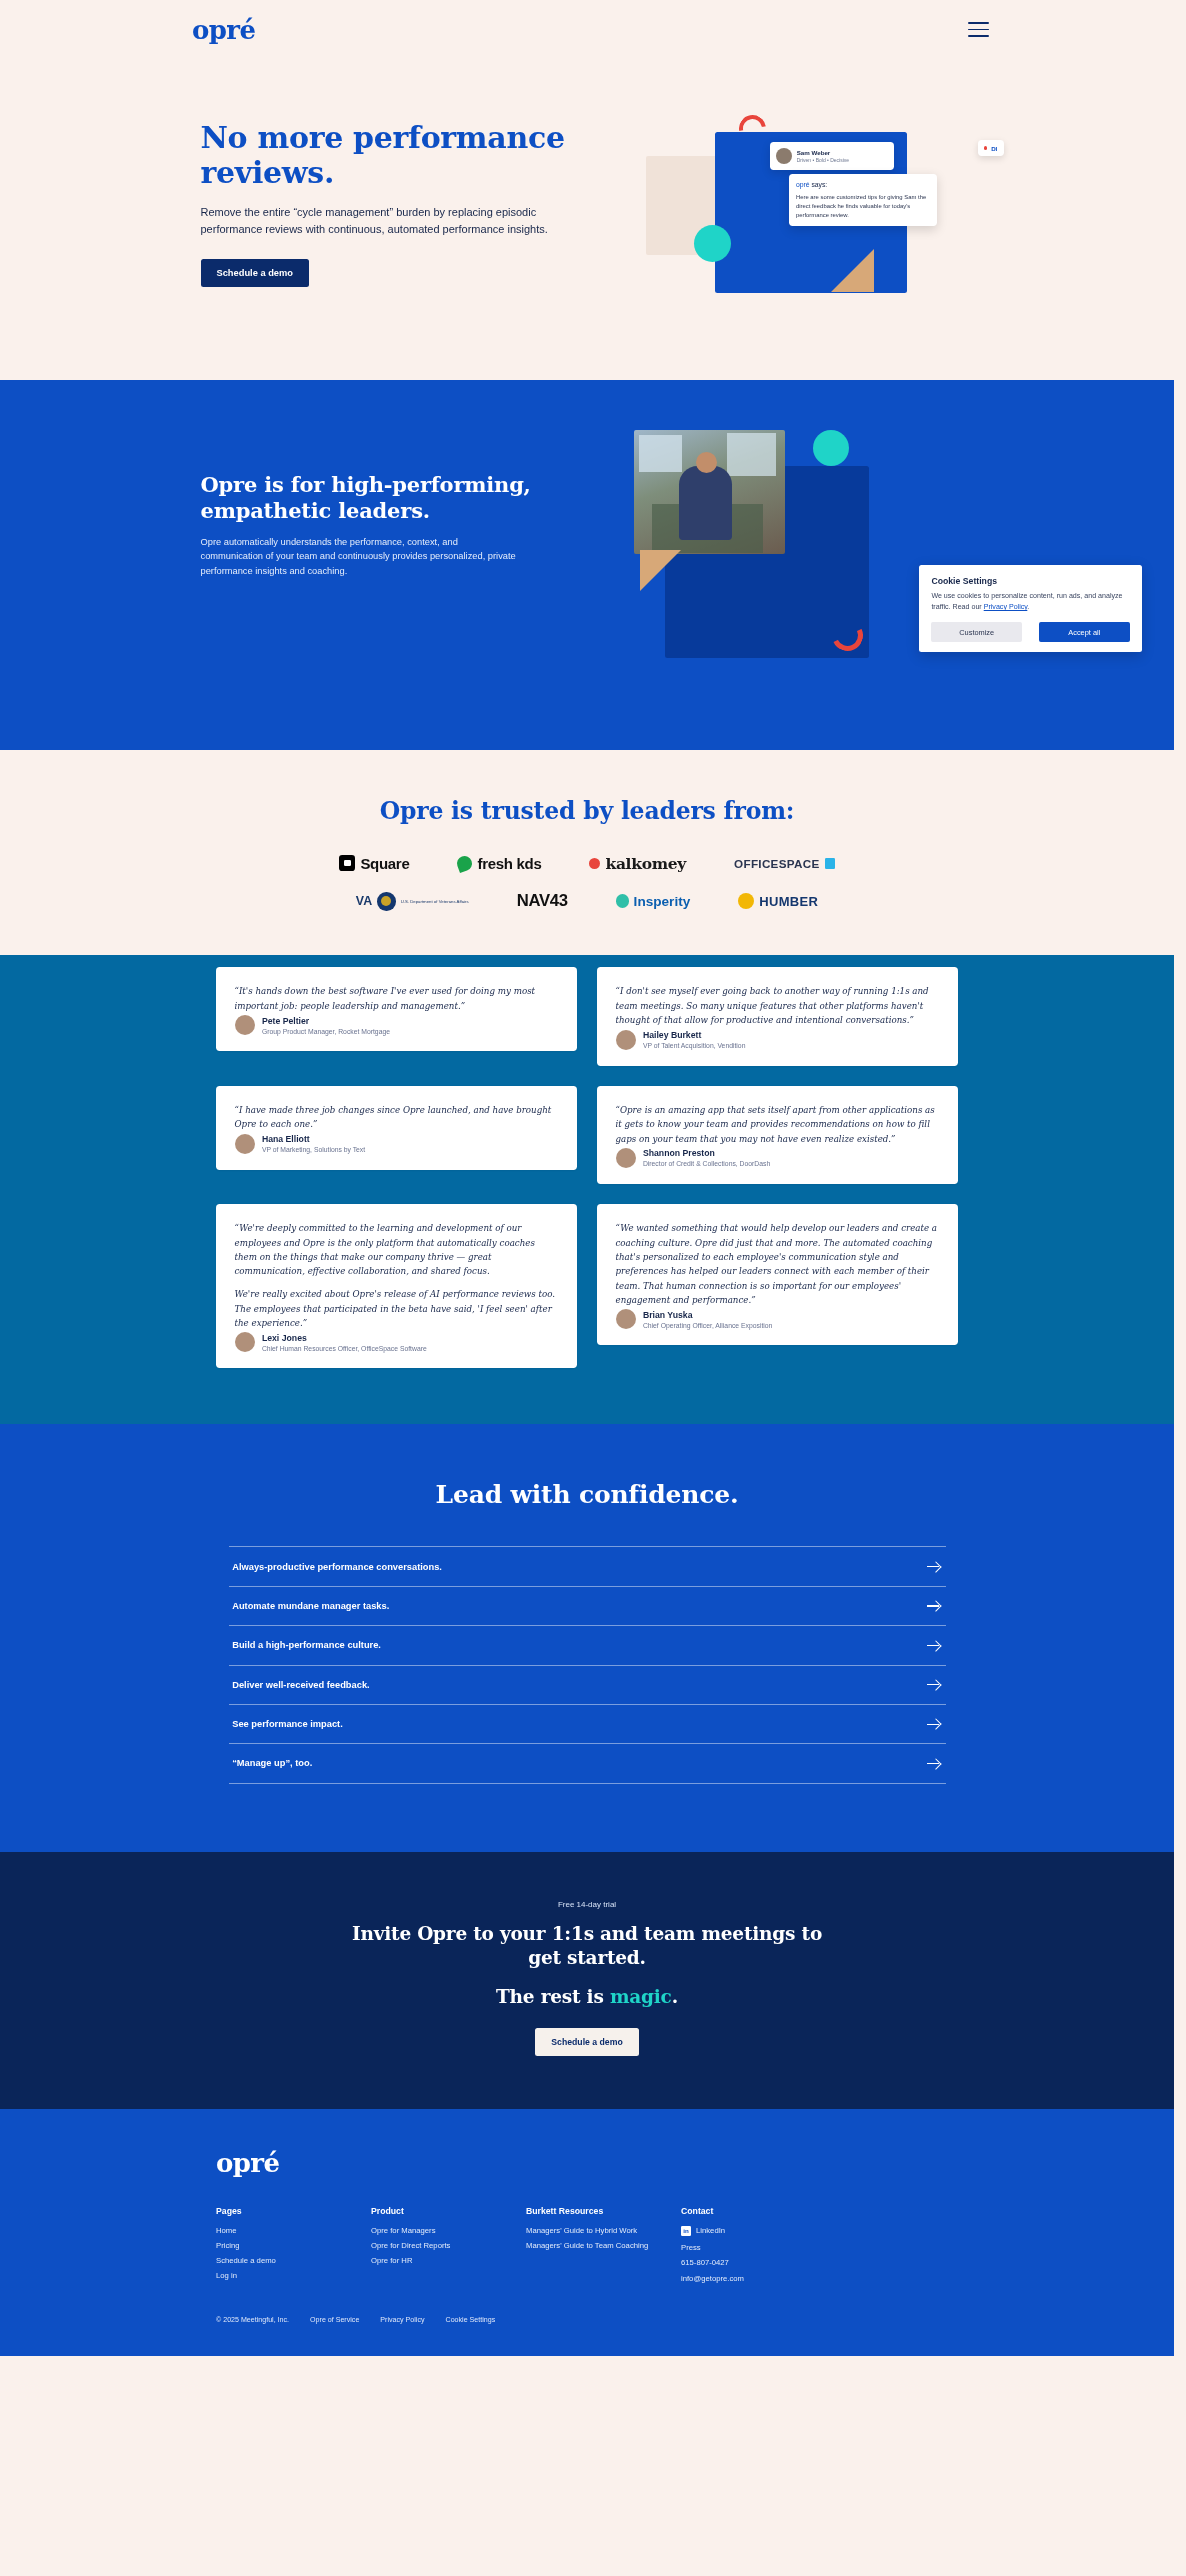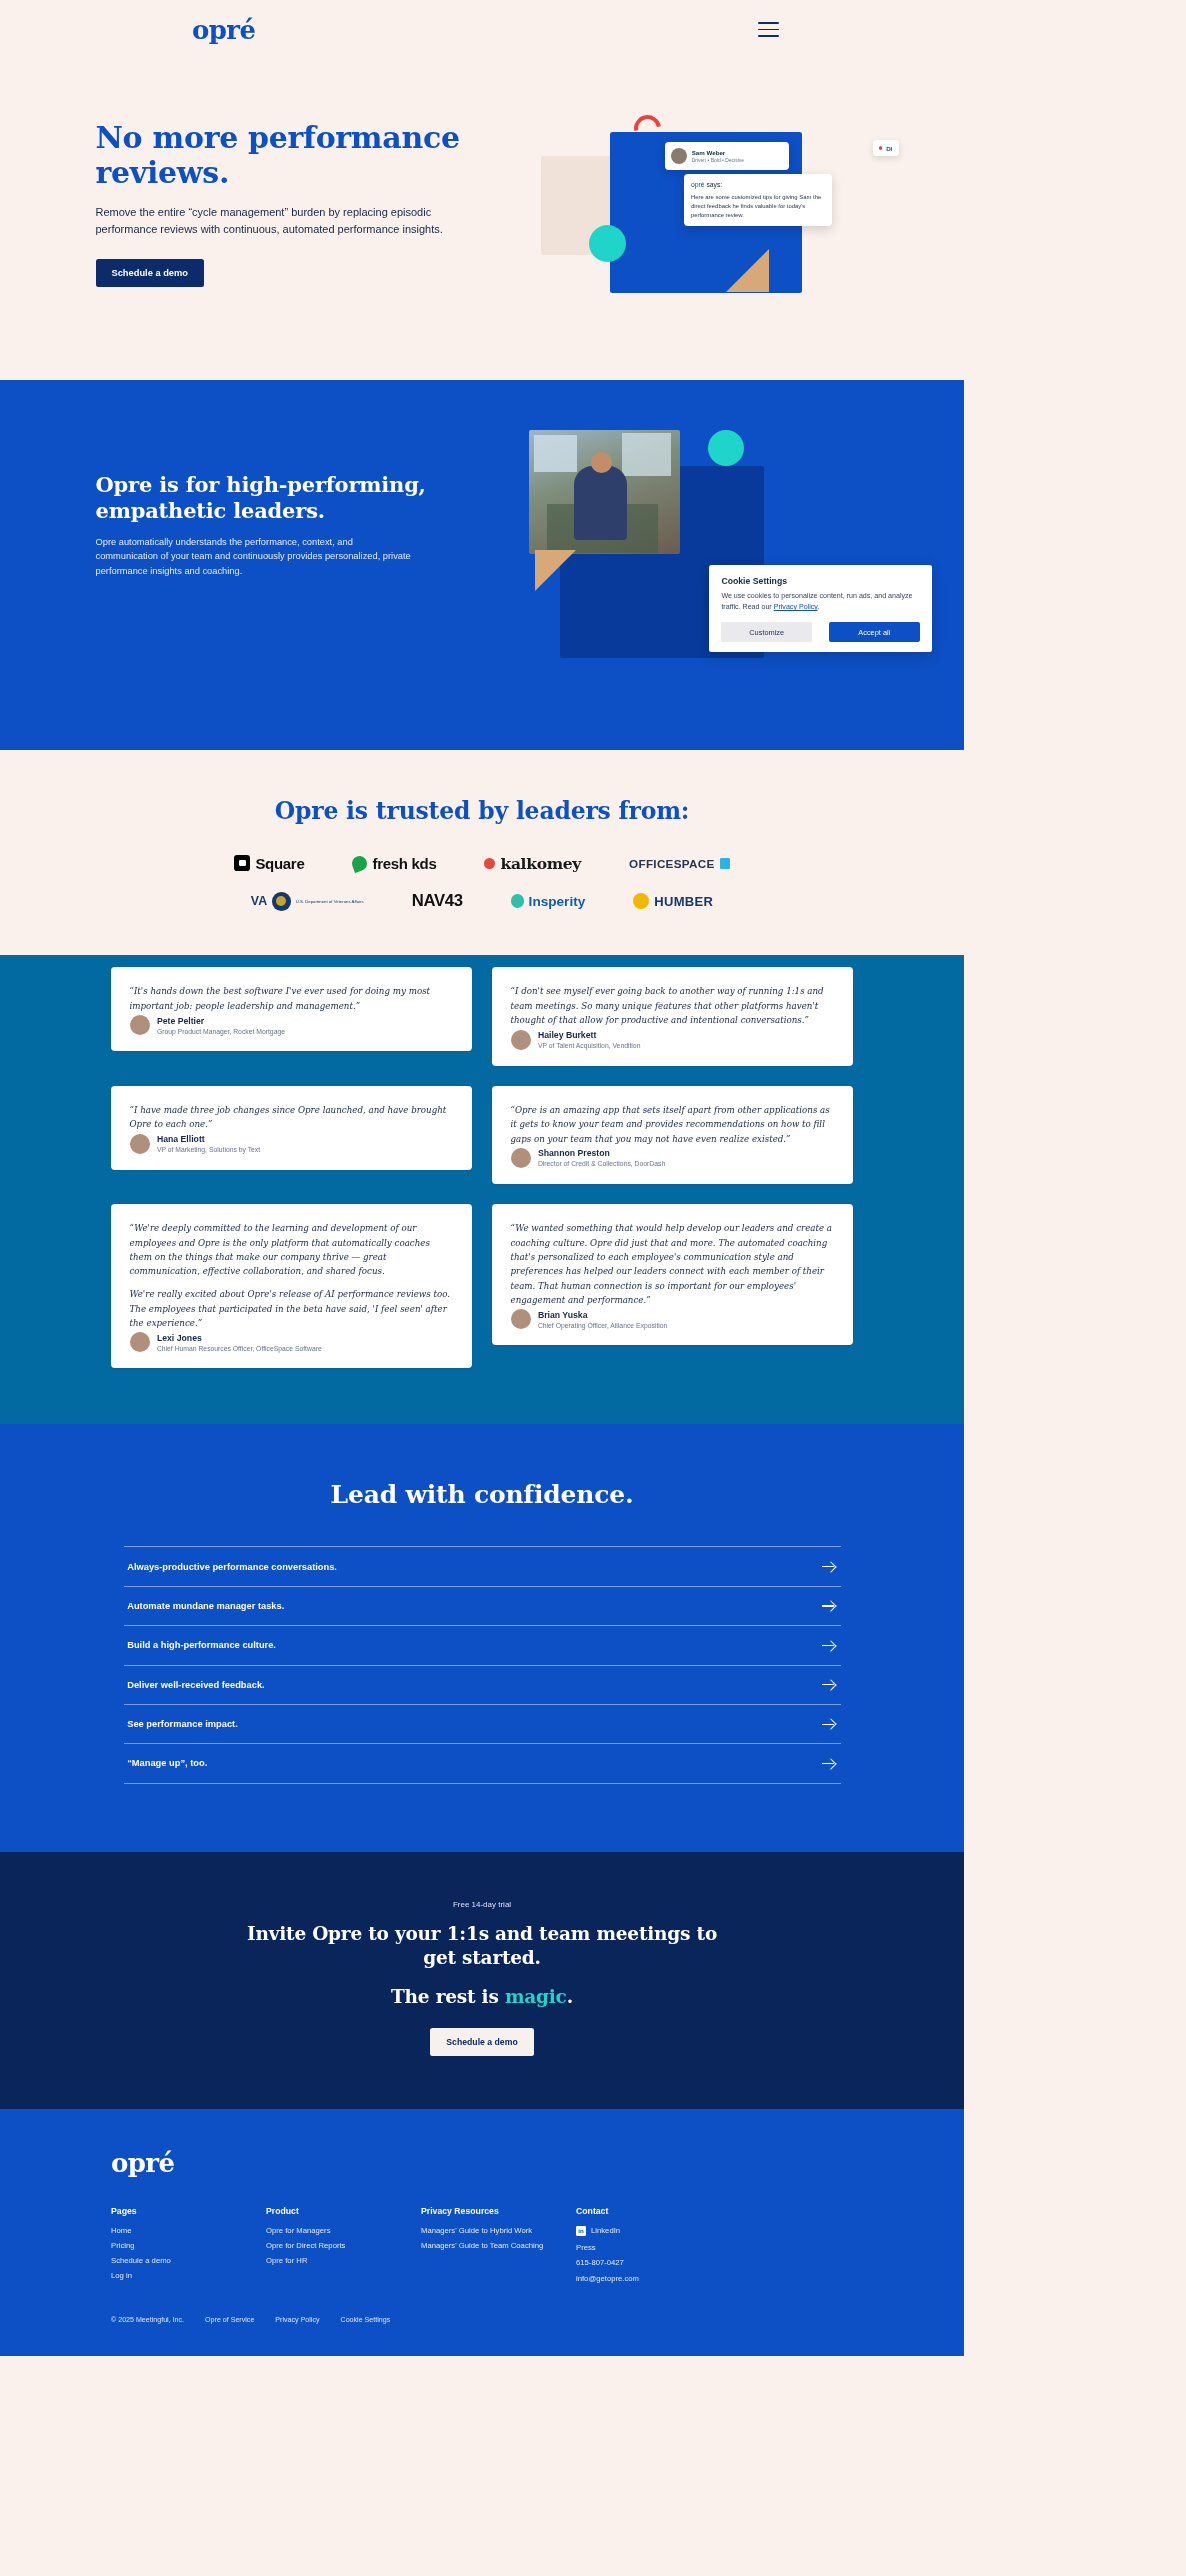--- a/index.html
+++ b/index.html
@@ -4,21 +4,21 @@
 <style>
   * { box-sizing: border-box; margin: 0; padding: 0; }
   html, body {
     width: 1187px;
     background: #faf1ec;
     font-family: "Liberation Sans", sans-serif;
     -webkit-font-smoothing: antialiased;
   }
   body { overflow-x: hidden; }
 
-  .page { width: 964px; position: relative; }
+  .page { width: 1174px; position: relative; }
 
   
   .site-header {
     height: 59px;
     background: #faf1ec;
     display: flex;
     align-items: center;
     justify-content: space-between;
     padding: 0 185px 0 192px;
   }
@@ -528,21 +528,21 @@
           <a href="#">Schedule a demo</a>
           <a href="#">Log in</a>
         </div>
         <div class="fcol">
           <h5>Product</h5>
           <a href="#">Opre for Managers</a>
           <a href="#">Opre for Direct Reports</a>
           <a href="#">Opre for HR</a>
         </div>
         <div class="fcol">
-          <h5>Privacy Resources</h5>
+          <h5>Burkett Resources</h5>
           <a href="#">Managers' Guide to Hybrid Work</a>
           <a href="#">Managers' Guide to Team Coaching</a>
         </div>
         <div class="fcol">
           <h5>Contact</h5>
           <div class="li-row">
             <span class="li-mark">in</span>
             <span style="font-size:7.7px;color:#e3ecfb;">LinkedIn</span>
           </div>
           <a href="#">Press</a>

